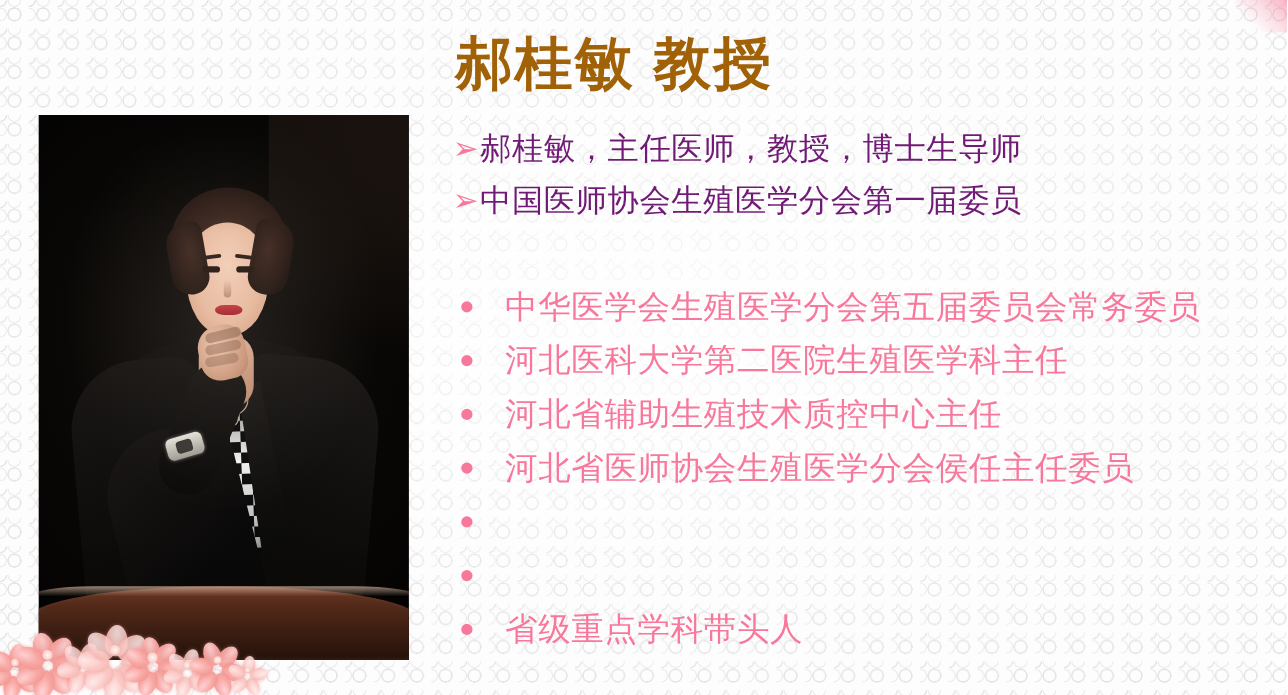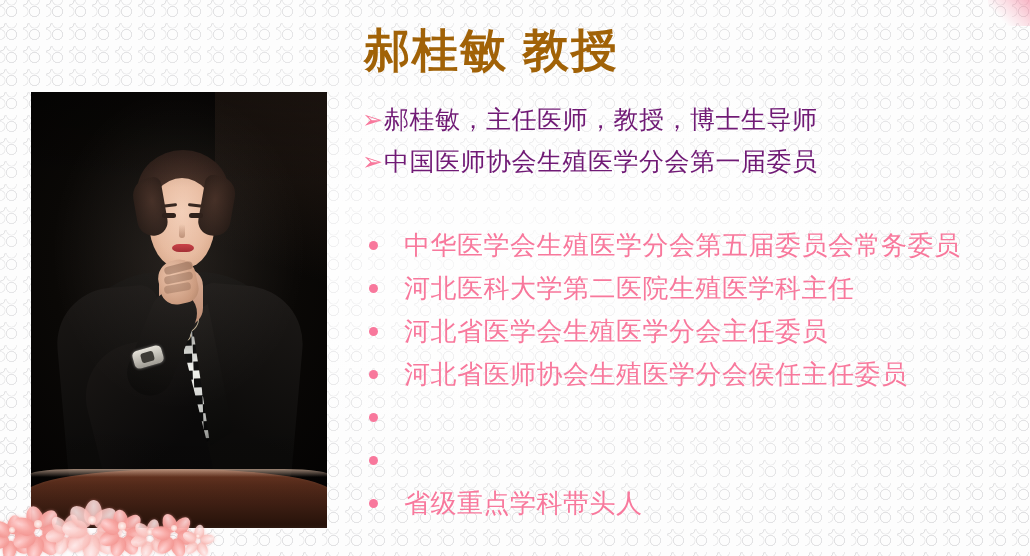--- a/index.html
+++ b/index.html
@@ -305,21 +305,21 @@
     <div class="bullet-row">
       <span class="bullet-dot">
           <i></i>
         </span>
       <span class="bullet-txt">河北医科大学第二医院生殖医学科主任</span>
     </div>
     <div class="bullet-row">
       <span class="bullet-dot">
           <i></i>
         </span>
-      <span class="bullet-txt">河北省医学会生殖医学分会主任委员</span>
+      <span class="bullet-txt">河北省辅助生殖技术质控中心主任</span>
     </div>
     <div class="bullet-row">
       <span class="bullet-dot">
           <i></i>
         </span>
       <span class="bullet-txt">河北省医师协会生殖医学分会侯任主任委员</span>
     </div>
     <div class="bullet-row">
       <span class="bullet-dot">
           <i></i>

